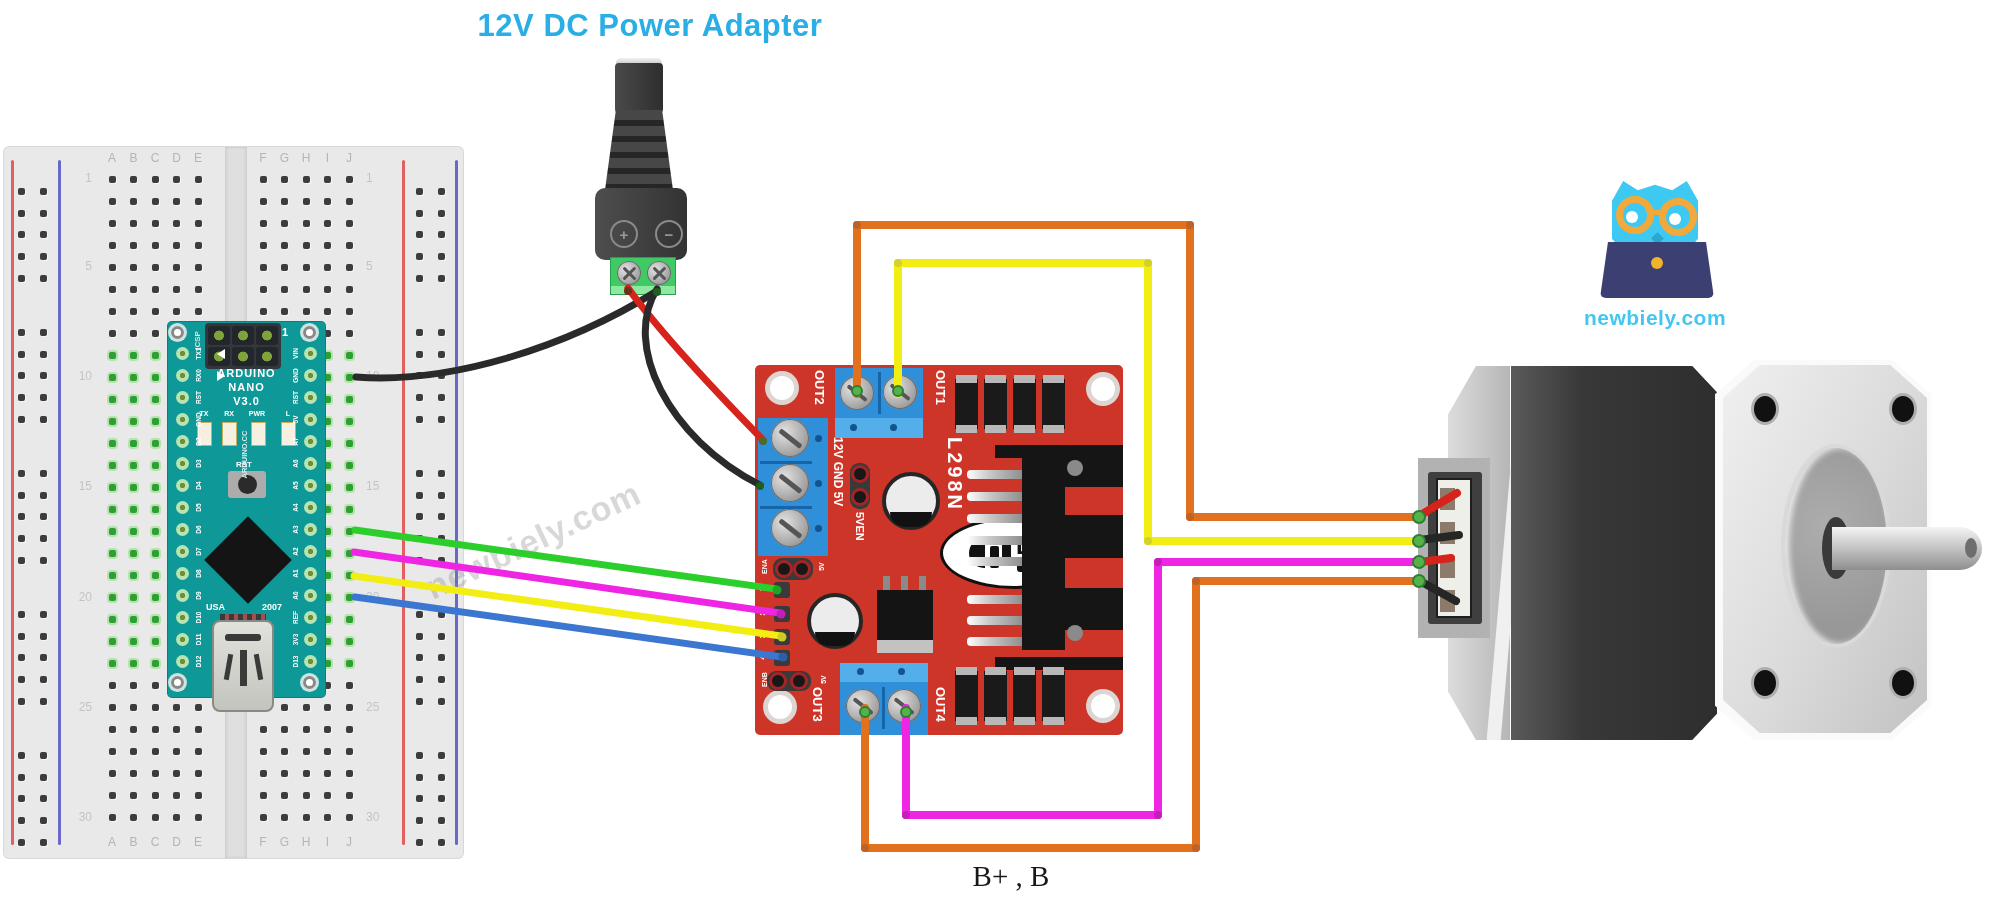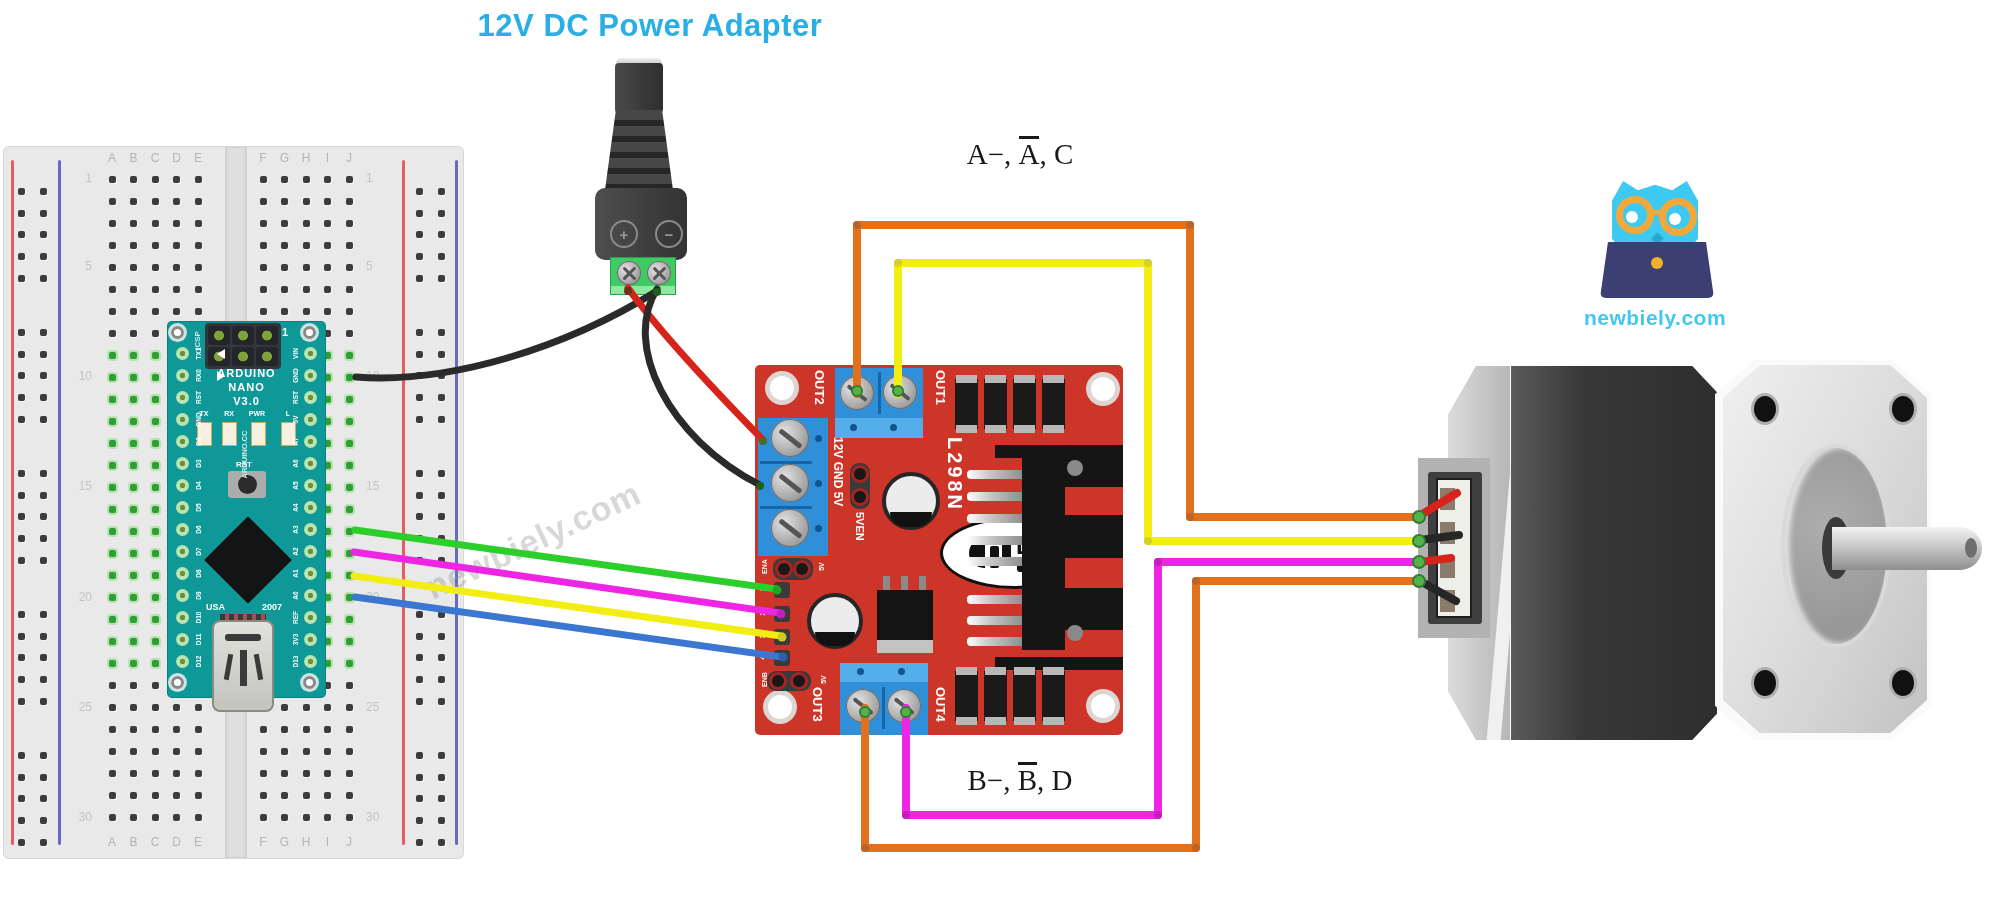--- a/index.html
+++ b/index.html
@@ -943,26 +943,21 @@
         <circle cx="657" cy="292" r="4" fill="#1E5E20"></circle>
       <circle cx="777" cy="590" r="4.5" fill="#1FA51F"></circle>
         <circle cx="781" cy="614" r="4.5" fill="#C21EB8"></circle>
       <circle cx="782" cy="637" r="4.5" fill="#CFCB25"></circle>
         <circle cx="783" cy="657" r="4.5" fill="#2D5FA8"></circle>
     </g>
   </svg>
 
   <div class="diagram-title">12V DC Power Adapter</div>
 
-  <div class="wlabel" style="left:860px;top:136px">
-    <span>A−, </span><span class="bar">A</span><span>, C</span>
-  </div>
-  <div class="wlabel" style="left:860px;top:762px">
-    <span>B−, </span><span class="bar">B</span><span>, D</span>
-  </div>
+  <div class="wlabel" style="left:851px;top:860px">B+ , B</div>
 
   <div id="logo">
     <div class="abs" style="left:52px;top:8px;width:86px;height:76px;background:#3EC9F2;
          clip-path:polygon(0 30%,13% 4%,30% 16%,50% 9%,70% 16%,87% 4%,100% 30%,100% 80%,85% 100%,15% 100%,0 80%)"></div>
     <div class="lens" style="left:56px;top:26px">
         <i></i>
       </div>
     <div class="lens" style="left:99px;top:28px">
         <i></i>
       </div>

